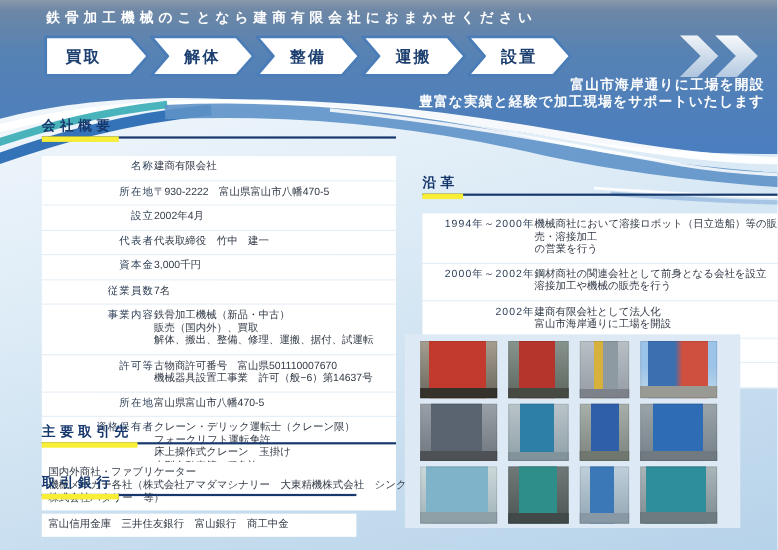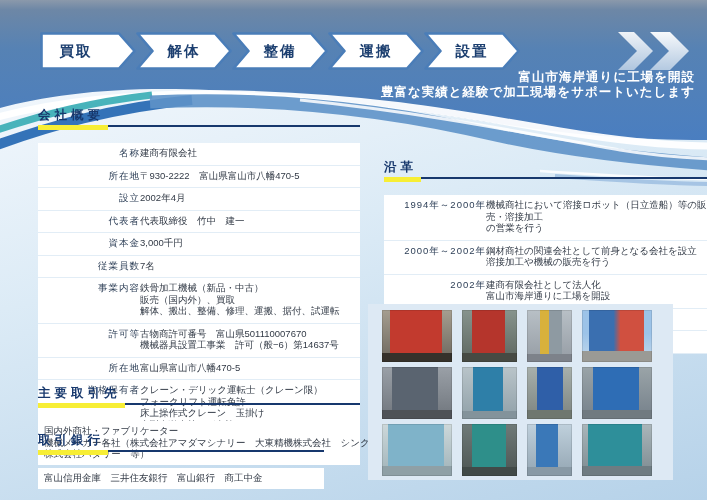--- a/index.html
+++ b/index.html
@@ -73,20 +73,21 @@
     <path d="M0,0 H707 V140 C620,140 555,133 470,119 C370,103 255,89 165,89 C95,89 40,97 0,108 Z" fill="url(#hg)"></path>
     <path d="M-6,118 C60,100 140,92 240,94 C360,97 440,110 560,131 C620,141 670,146 712,146" stroke="#ffffff" stroke-width="7" fill="none" opacity="0.95"></path>
     <path d="M-6,131 C45,114 90,102 152,95" stroke="#35acb4" stroke-width="7" fill="none" opacity="0.9"></path>
     <path d="M-6,146 C50,126 110,108 192,100" stroke="#2a6cb4" stroke-width="10" fill="none" opacity="0.95"></path>
     <path d="M150,102 C280,96 400,112 500,136 C570,151 640,159 712,164" stroke="#5e92c8" stroke-width="13" fill="none" opacity="0.9"></path>
     <path d="M300,100 C420,112 520,132 620,150 C650,155 690,158 712,159" stroke="#ffffff" stroke-width="3" fill="none" opacity="0.85"></path>
     <path d="M540,171 C630,177 690,179 712,179" stroke="#ffffff" stroke-width="2.5" fill="none" opacity="0.85"></path>
     <path d="M555,176 C640,182 695,184 714,184" stroke="#85aed8" stroke-width="4" fill="none" opacity="0.6"></path>
   </svg>
 
+  <div class="top-title">鉄骨加工機械のことなら建商有限会社におまかせください</div>
 
   <div class="steps-row" id="steps-row">
       <div class="step first">
         <svg width="96" height="38" viewBox="0 0 96 38" aria-hidden="true">
           <path d="M1.5,1.5 H79 L94.5,19 L79,36.5 H1.5 Z" fill="#ffffff" stroke="#4a7db8" stroke-width="2.6" stroke-linejoin="round"></path>
         </svg>
         <span class="lbl">買取</span>
       </div>
       <div class="step">
         <svg width="96" height="38" viewBox="0 0 96 38" aria-hidden="true">

